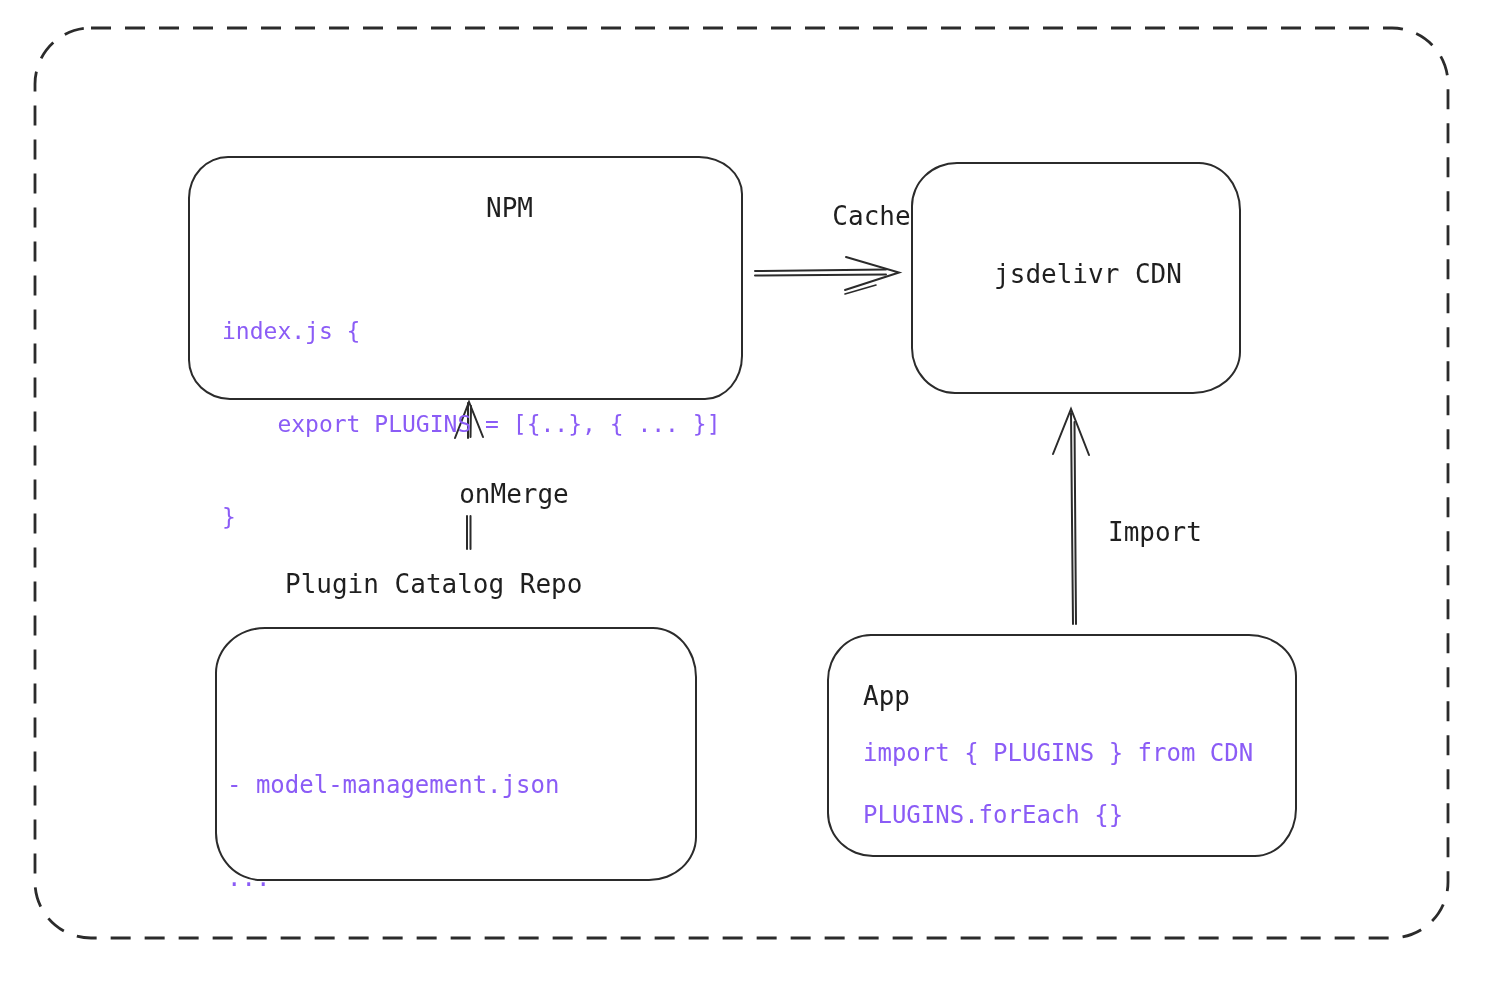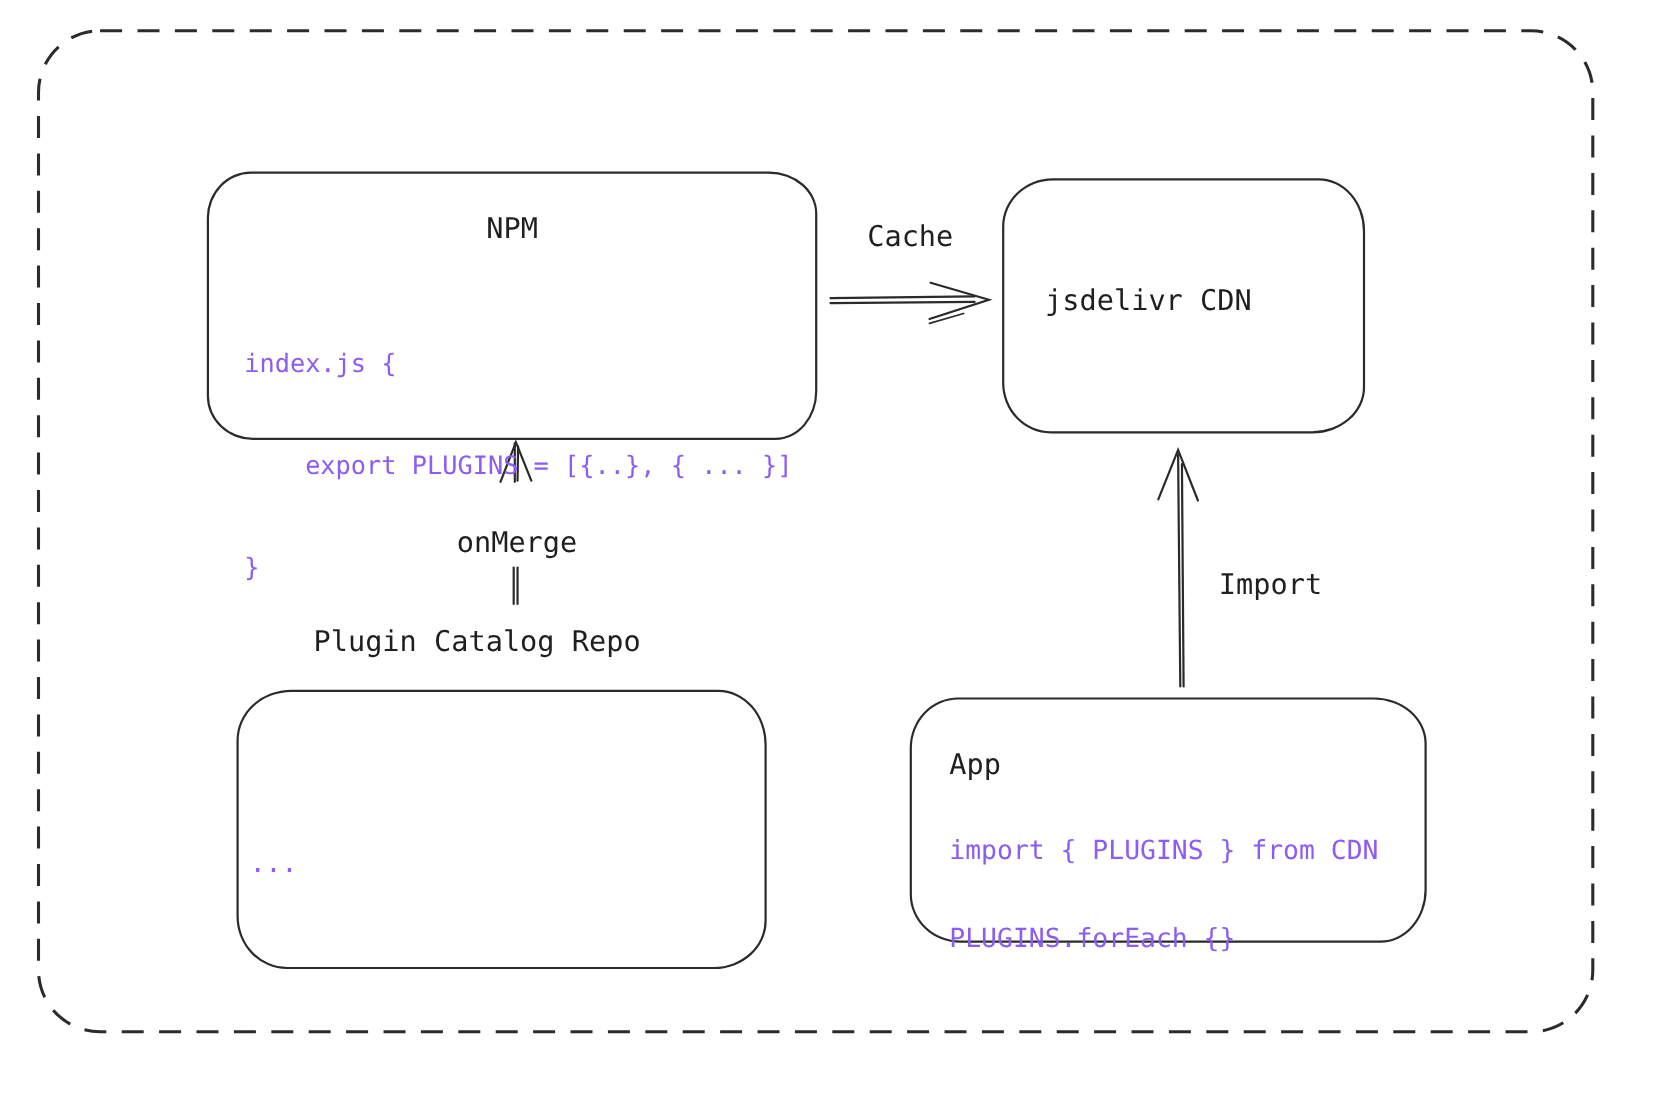--- a/index.html
+++ b/index.html
@@ -57,33 +57,34 @@
   .code {
     position: absolute;
     z-index: 3;
     font-size: 23px;
     line-height: 31px;
     white-space: pre;
     color: #8b5cf6;
   }
   .centered-x {
     text-align: center;
+    padding-left: 44px;
   }
   #diagram-title      { left: 97px;  top: 84px;  }
   #npm-title          { left: 188px; top: 194px; width: 555px; }
   #npm-code           { left: 222px; top: 254px; }
   #cdn-label          { left: 911px; top: 260px; width: 266px; }
   #cache-label        { left: 755px; top: 202px; width: 145px; text-align: center; }
   #build-label-1      { left: 330px; top: 448px; width: 280px; }
   #build-label-2      { left: 330px; top: 480px; width: 280px; }
   #repo-title         { left: 285px; top: 570px; }
   #repo-files         { left: 227px; top: 708px; font-size: 24px; }
   #app-title          { left: 863px; top: 682px; }
-  #app-code-1         { left: 863px; top: 738px; font-size: 24px; margin-top: 20px; }
-  #app-code-2         { left: 863px; top: 838px; font-size: 24px; }
+  #app-code-1         { left: 863px; top: 738px; font-size: 24px; }
+  #app-code-2         { left: 863px; top: 800px; font-size: 24px; }
   #import-label       { left: 1108px; top: 518px; }
 </style>
 </head>
 <body>
 
 <div id="canvas">
 
   <svg id="strokes" width="1506" height="1002" viewBox="0 0 1506 1002">
 
     <rect x="35" y="28" width="1413" height="910" rx="56" ry="56" fill="none" stroke="#2b2b2b" stroke-width="2.8" stroke-dasharray="20 14" stroke-linecap="butt"></rect>
@@ -124,20 +125,21 @@
   </div>
 
   <div class="label centered-x" id="cdn-label">jsdelivr CDN</div>
 
   <div class="label centered-x" id="cache-label">Cache</div>
 
   <div class="label centered-x" id="build-label-2">onMerge</div>
 
   <div class="label" id="repo-title">Plugin Catalog Repo</div>
   <div class="code" id="repo-files">
+    <div>- model-management.json</div>
     <div>...</div>
   </div>
 
   <div class="label" id="app-title">App</div>
   <div class="code" id="app-code-1">import { PLUGINS } from CDN</div>
   <div class="code" id="app-code-2">PLUGINS.forEach {}</div>
 
   <div class="label" id="import-label">Import</div>
 
 </div>

